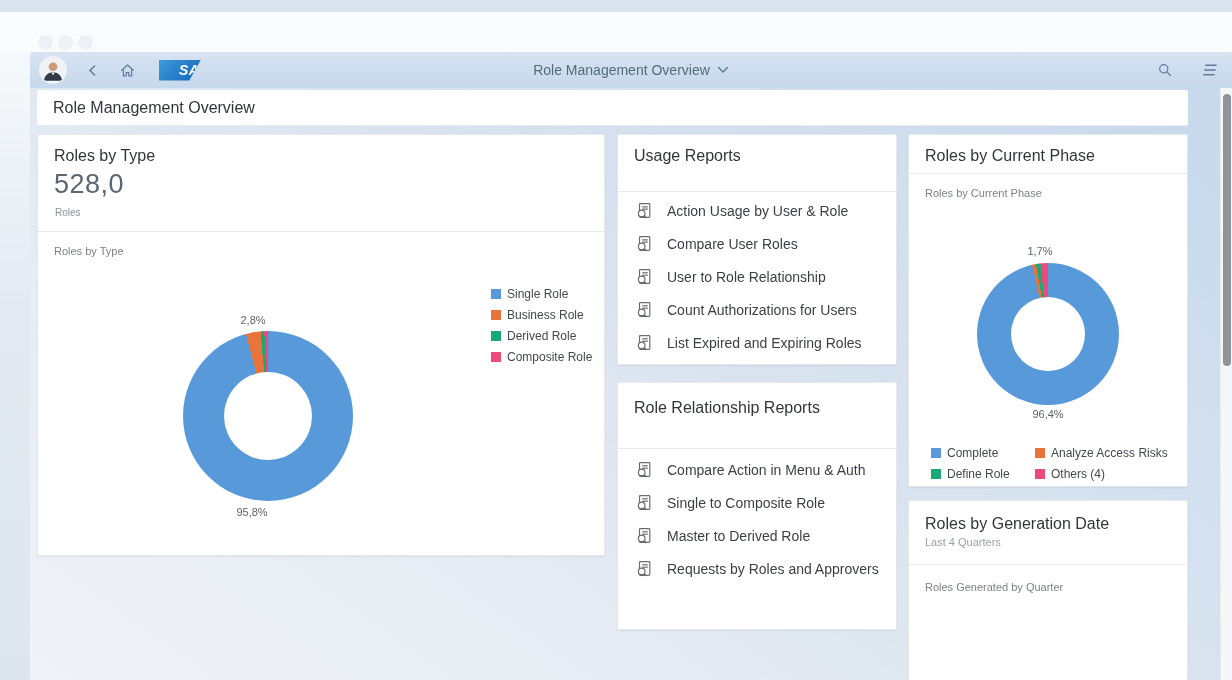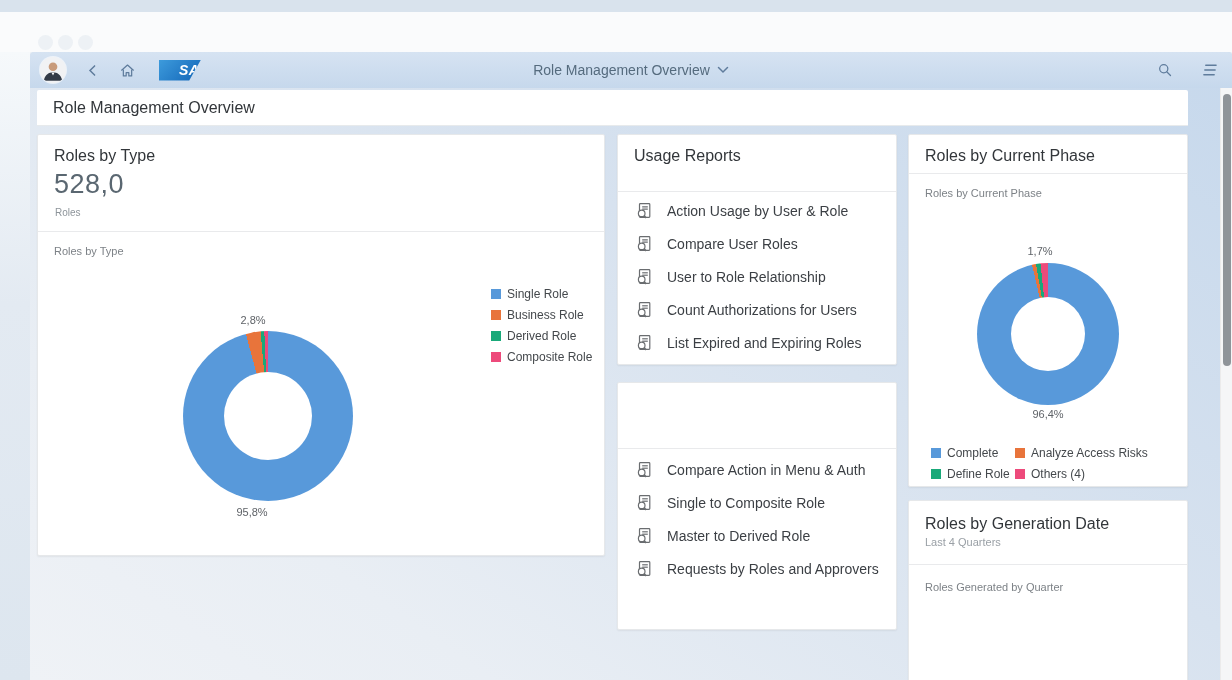--- a/index.html
+++ b/index.html
@@ -56,21 +56,21 @@
   .kpi-unit { position:absolute; left:17px; top:72px; font-size:10px; color:#8d949a; }
 
   
   .donut { position:absolute; border-radius:50%; }
   .donut .hole { position:absolute; left:50%; top:50%; transform:translate(-50%,-50%);
     background:#fff; border-radius:50%; }
   .dlabel { position:absolute; font-size:11px; color:#5f6368; text-align:center; }
 
   
   .legend-v { position:absolute; display:flex; flex-direction:column; gap:7px; }
-  .legend-g { position:absolute; display:grid; grid-template-columns:84px auto; gap:7px 0;text-align:center; }
+  .legend-g { position:absolute; display:grid; grid-template-columns:84px auto; gap:7px 20px;text-align:center; }
   .leg-item { display:flex; align-items:center; gap:6px; font-size:12px; color:#44484c; white-space:nowrap; }
   .swatch { width:10px; height:10px; flex:0 0 10px; }
 
   
   .list { position:absolute; left:0; right:0; }
   .list-item { height:33px; display:flex; align-items:center; gap:14px; padding-left:17px;
     font-size:14px; color:#3b3f44; cursor:pointer; }
   .ri { width:18px; height:18px; color:#6a6d70; flex:0 0 18px; }
 
   
@@ -233,20 +233,21 @@
             <svg viewBox="0 0 18 18" width="18" height="18">
               <use href="#icon-report"></use>
             </svg>
           </span>
         <span>List Expired and Expiring Roles</span>
       </div>
     </div>
   </section>
 
   <section class="card" style="left:587px; top:330px; width:280px; height:248px;">
+    <div class="card-h" style="padding-top:16px">Role Relationship Reports</div>
     <div class="divider" style="position:absolute; left:0; right:0; top:65px;"></div>
     <div class="list" style="top:70px;">
       <div class="list-item">
         <span class="ri">
             <svg viewBox="0 0 18 18" width="18" height="18">
               <use href="#icon-report"></use>
             </svg>
           </span>
         <span>Compare Action in Menu &amp; Auth</span>
       </div>

